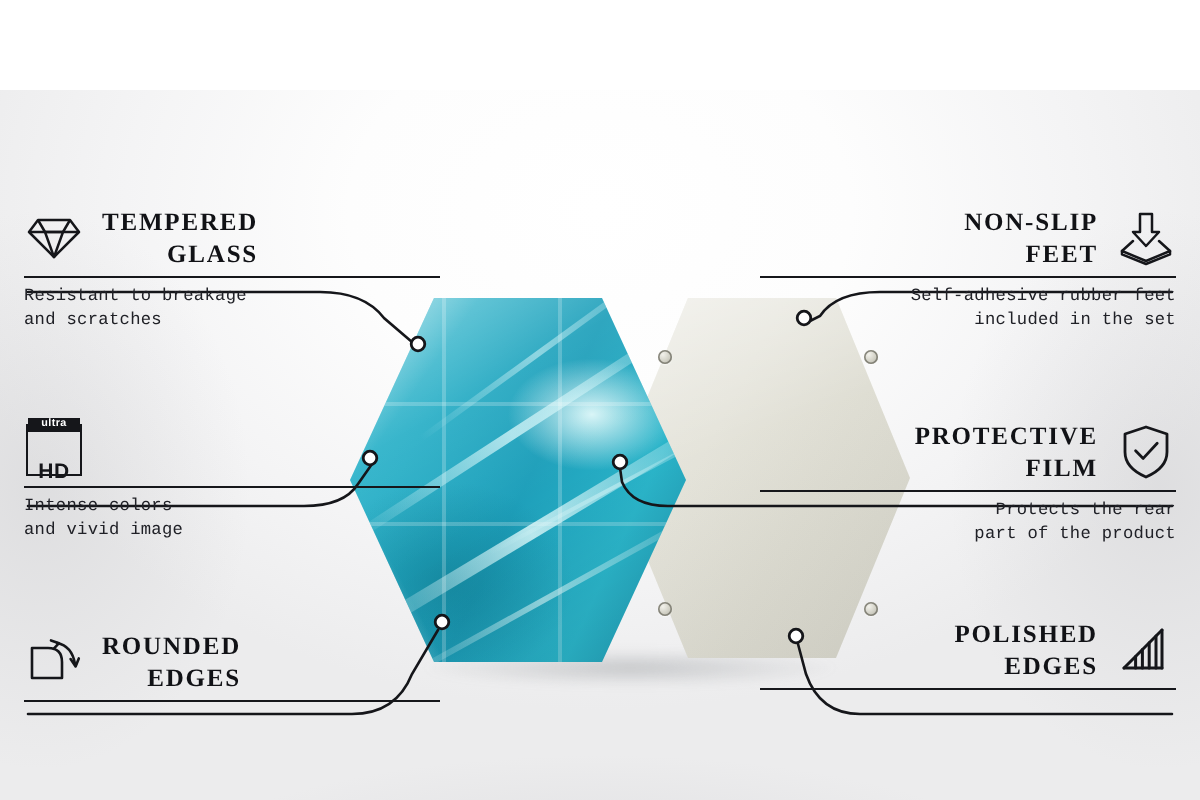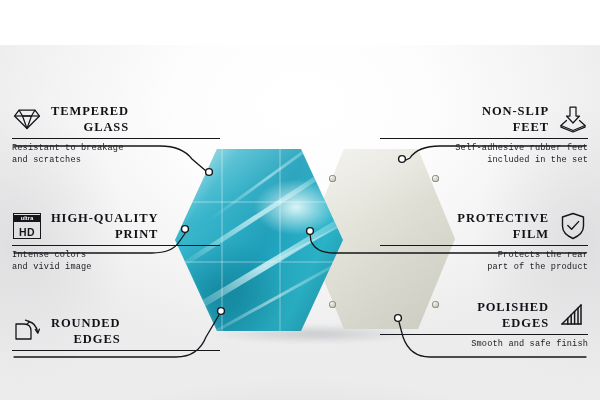--- a/index.html
+++ b/index.html
@@ -200,21 +200,21 @@
     text-align: center;
     padding: 1px 0 0.6px;
     box-sizing: border-box;
   }
   .hd-badge .hd {
     font-family: "Liberation Sans", sans-serif;
     font-size: 10.5px;
     font-weight: bold;
     letter-spacing: .3px;
     color: #15161a;
-    padding-top: 5px;
+    padding-top: 15px;
   }
 </style>
 </head>
 <body>
 
 <div id="stage">
 
   <div class="vignette"></div>
 
   <div id="product">
@@ -293,24 +293,20 @@
   </div>
 
   <div class="feature left" style="top:165px;">
     <div class="f-head">
       <div class="f-icon">
         <div class="hd-badge">
           <div class="ultra">ultra</div>
           <div class="hd">HD</div>
         </div>
       </div>
-      <div class="f-title">
-        <span>HIGH-QUALITY</span>
-        <span class="l2">PRINT</span>
-      </div>
     </div>
     <div class="f-rule"></div>
     <div class="f-desc">
       <span>Intense colors</span>
       <span class="l2">and vivid image</span>
     </div>
   </div>
 
   <div class="feature left" style="top:270px;">
     <div class="f-head">
@@ -370,39 +366,36 @@
         <span class="l2">FILM</span>
       </div>
     </div>
     <div class="f-rule"></div>
     <div class="f-desc">
       <span>Protects the rear</span>
       <span class="l2">part of the product</span>
     </div>
   </div>
 
-  <div class="feature right" style="top:254px;">
+  <div class="feature right" style="top:264px;">
     <div class="f-head">
       <div class="f-icon">
         <svg width="28" height="26" viewBox="0 0 28 26">
           <g stroke="currentColor" stroke-width="1.5" stroke-linecap="round" fill="none">
             <path d="M3,22 L22,3"></path>
             <path d="M3,22 L22,22"></path>
             <path d="M22,3 L22,22"></path>
             <path d="M8.8,22 L8.8,16.2"></path>
             <path d="M12.2,22 L12.2,12.8"></path>
             <path d="M15.6,22 L15.6,9.4"></path>
             <path d="M19,22 L19,6"></path>
           </g>
         </svg>
       </div>
       <div class="f-title">
         <span>POLISHED</span>
         <span class="l2">EDGES</span>
       </div>
     </div>
     <div class="f-rule"></div>
-    <div class="f-desc">
-      <span>Smooth and safe finish</span>
-    </div>
   </div>
 
 </div>
 
 </body></html>

